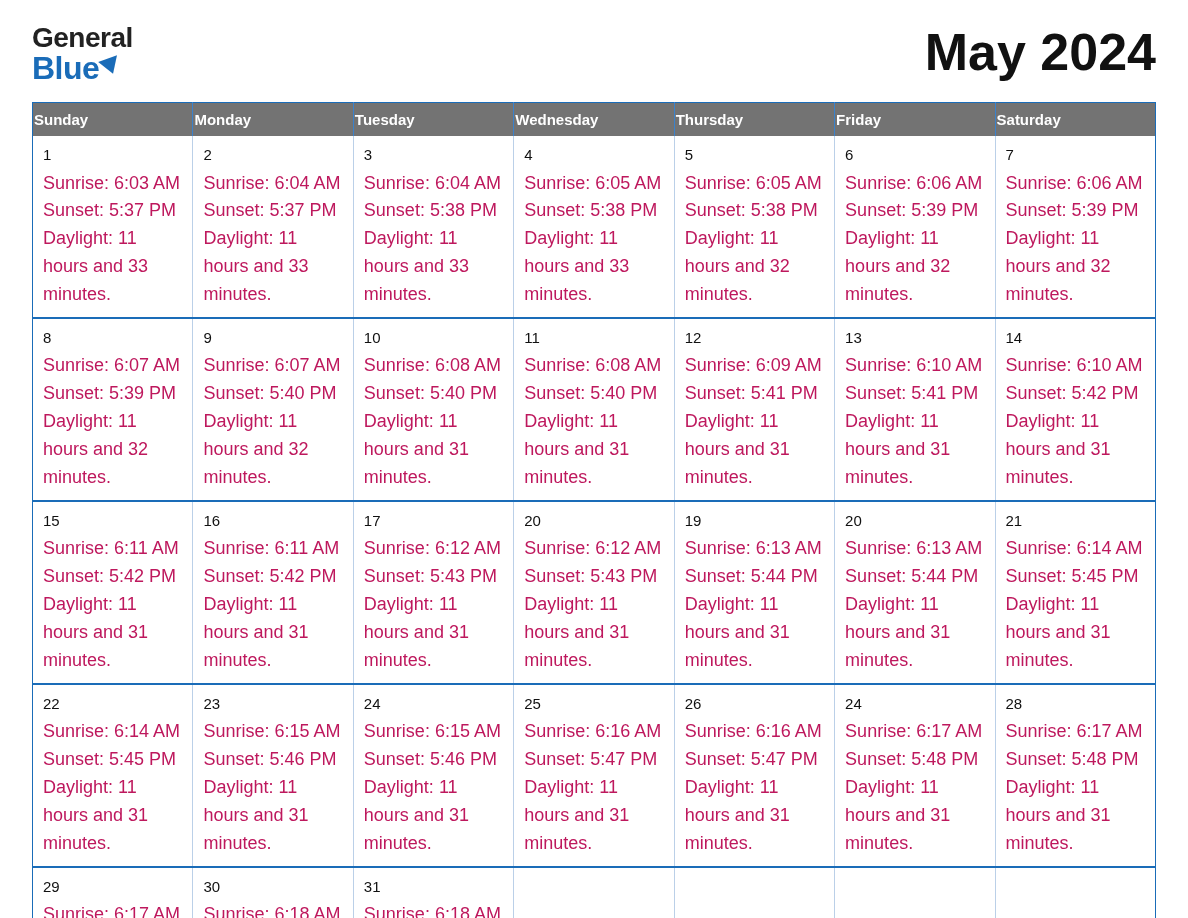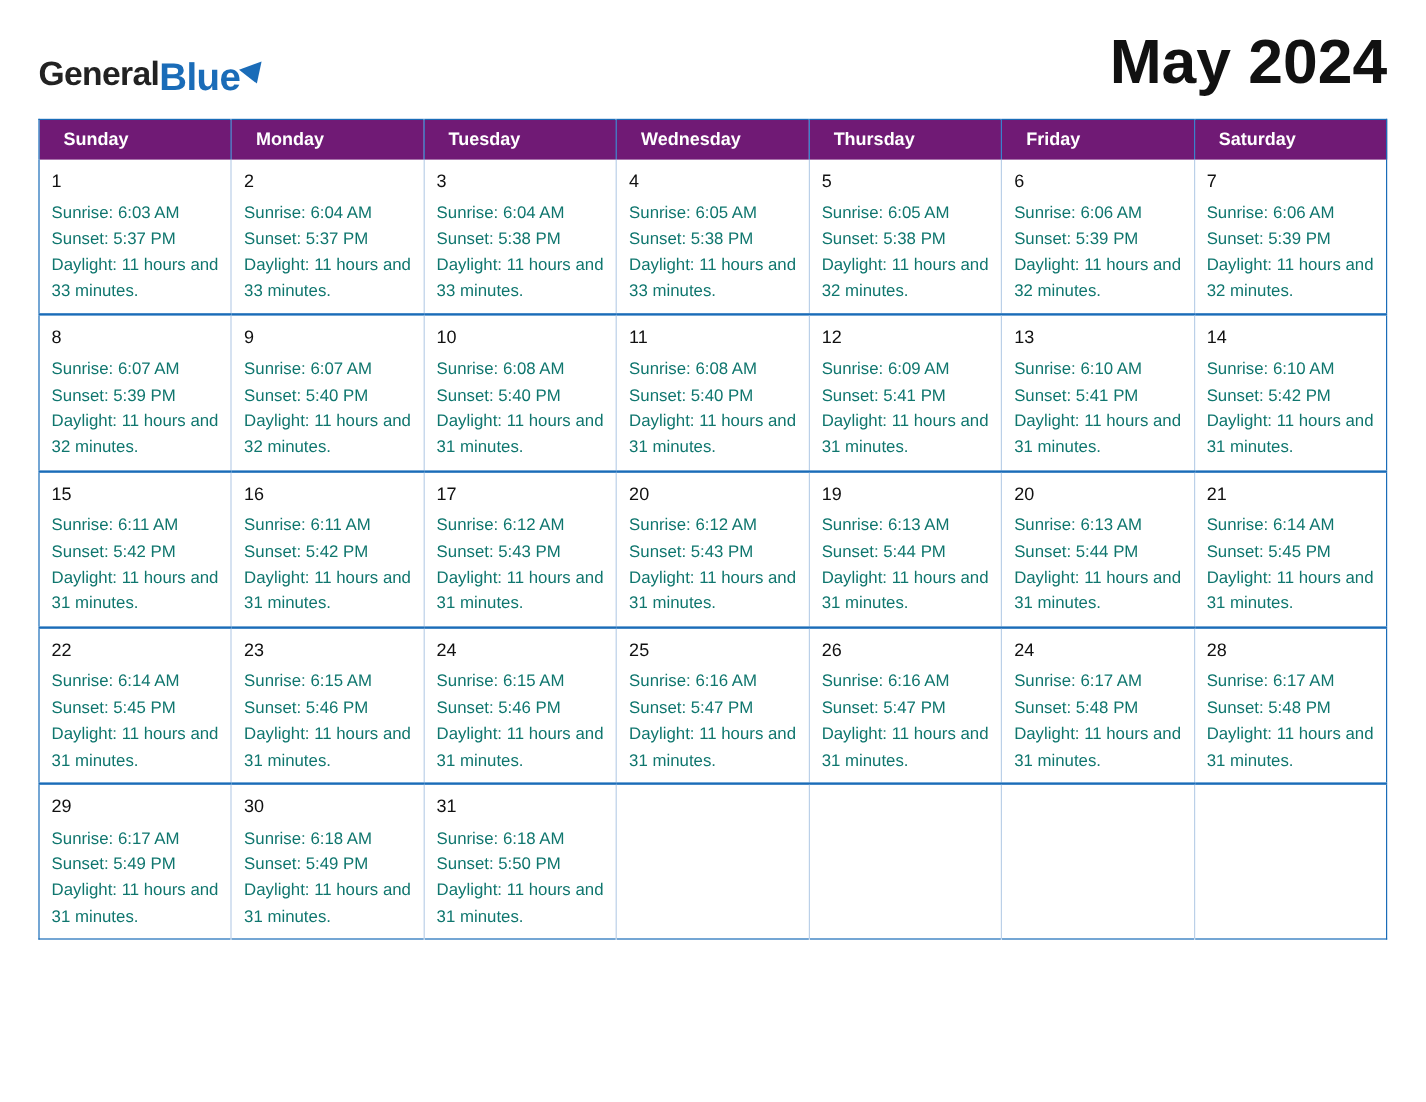--- a/index.html
+++ b/index.html
@@ -13,24 +13,23 @@
       min-height: 918px;
     }
     .header {
       display: flex;
       justify-content: space-between;
       align-items: flex-start;
       margin-bottom: 18px;
     }
     .logo {
       display: flex;
-      flex-direction: row;
+      flex-direction: column;
       align-items: flex-start;
       line-height: 1;
-      margin-top: 24px;
     }
     .logo-general {
       font-size: 28px;
       font-weight: bold;
       color: #222;
       letter-spacing: -0.5px;
     }
     .logo-blue {
       font-size: 32px;
       font-weight: bold;
@@ -62,25 +61,25 @@
       font-weight: normal;
       color: #333;
       margin-top: 4px;
     }
     table {
       width: 100%;
       border-collapse: collapse;
       border: 1.5px solid #1a6cb8;
     }
     thead tr th {
-      background: #701a75;
+      background: #737373;
       color: #fff;
       font-weight: bold;
       font-size: 15px;
-      padding: 8px 20px;
+      padding: 8px 1px;
       text-align: left;
       border-right: 1px solid #3a82cc;
     }
     thead tr th:last-child { border-right: none; }
     tbody tr td {
       vertical-align: top;
       padding: 8px 10px;
       border-right: 1px solid #bbd0e8;
       border-bottom: 2px solid #1a6cb8;
       min-height: 90px;
@@ -91,22 +90,22 @@
     tbody tr td:last-child { border-right: none; }
     tbody tr:last-child td { border-bottom: none; }
     .day-number {
       font-size: 15px;
       font-weight: normal;
       color: #111;
       display: block;
       margin-bottom: 3px;
     }
     .day-info {
-      color: #0f766e;
-      font-size: 14px;
+      color: #be185d;
+      font-size: 18px;
       line-height: 1.55;
     }
     .empty-cell { background: #fff; }
   </style>
 </head>
 <body>
 
 <div class="header">
   <div class="logo">
     <span class="logo-general">General</span>

